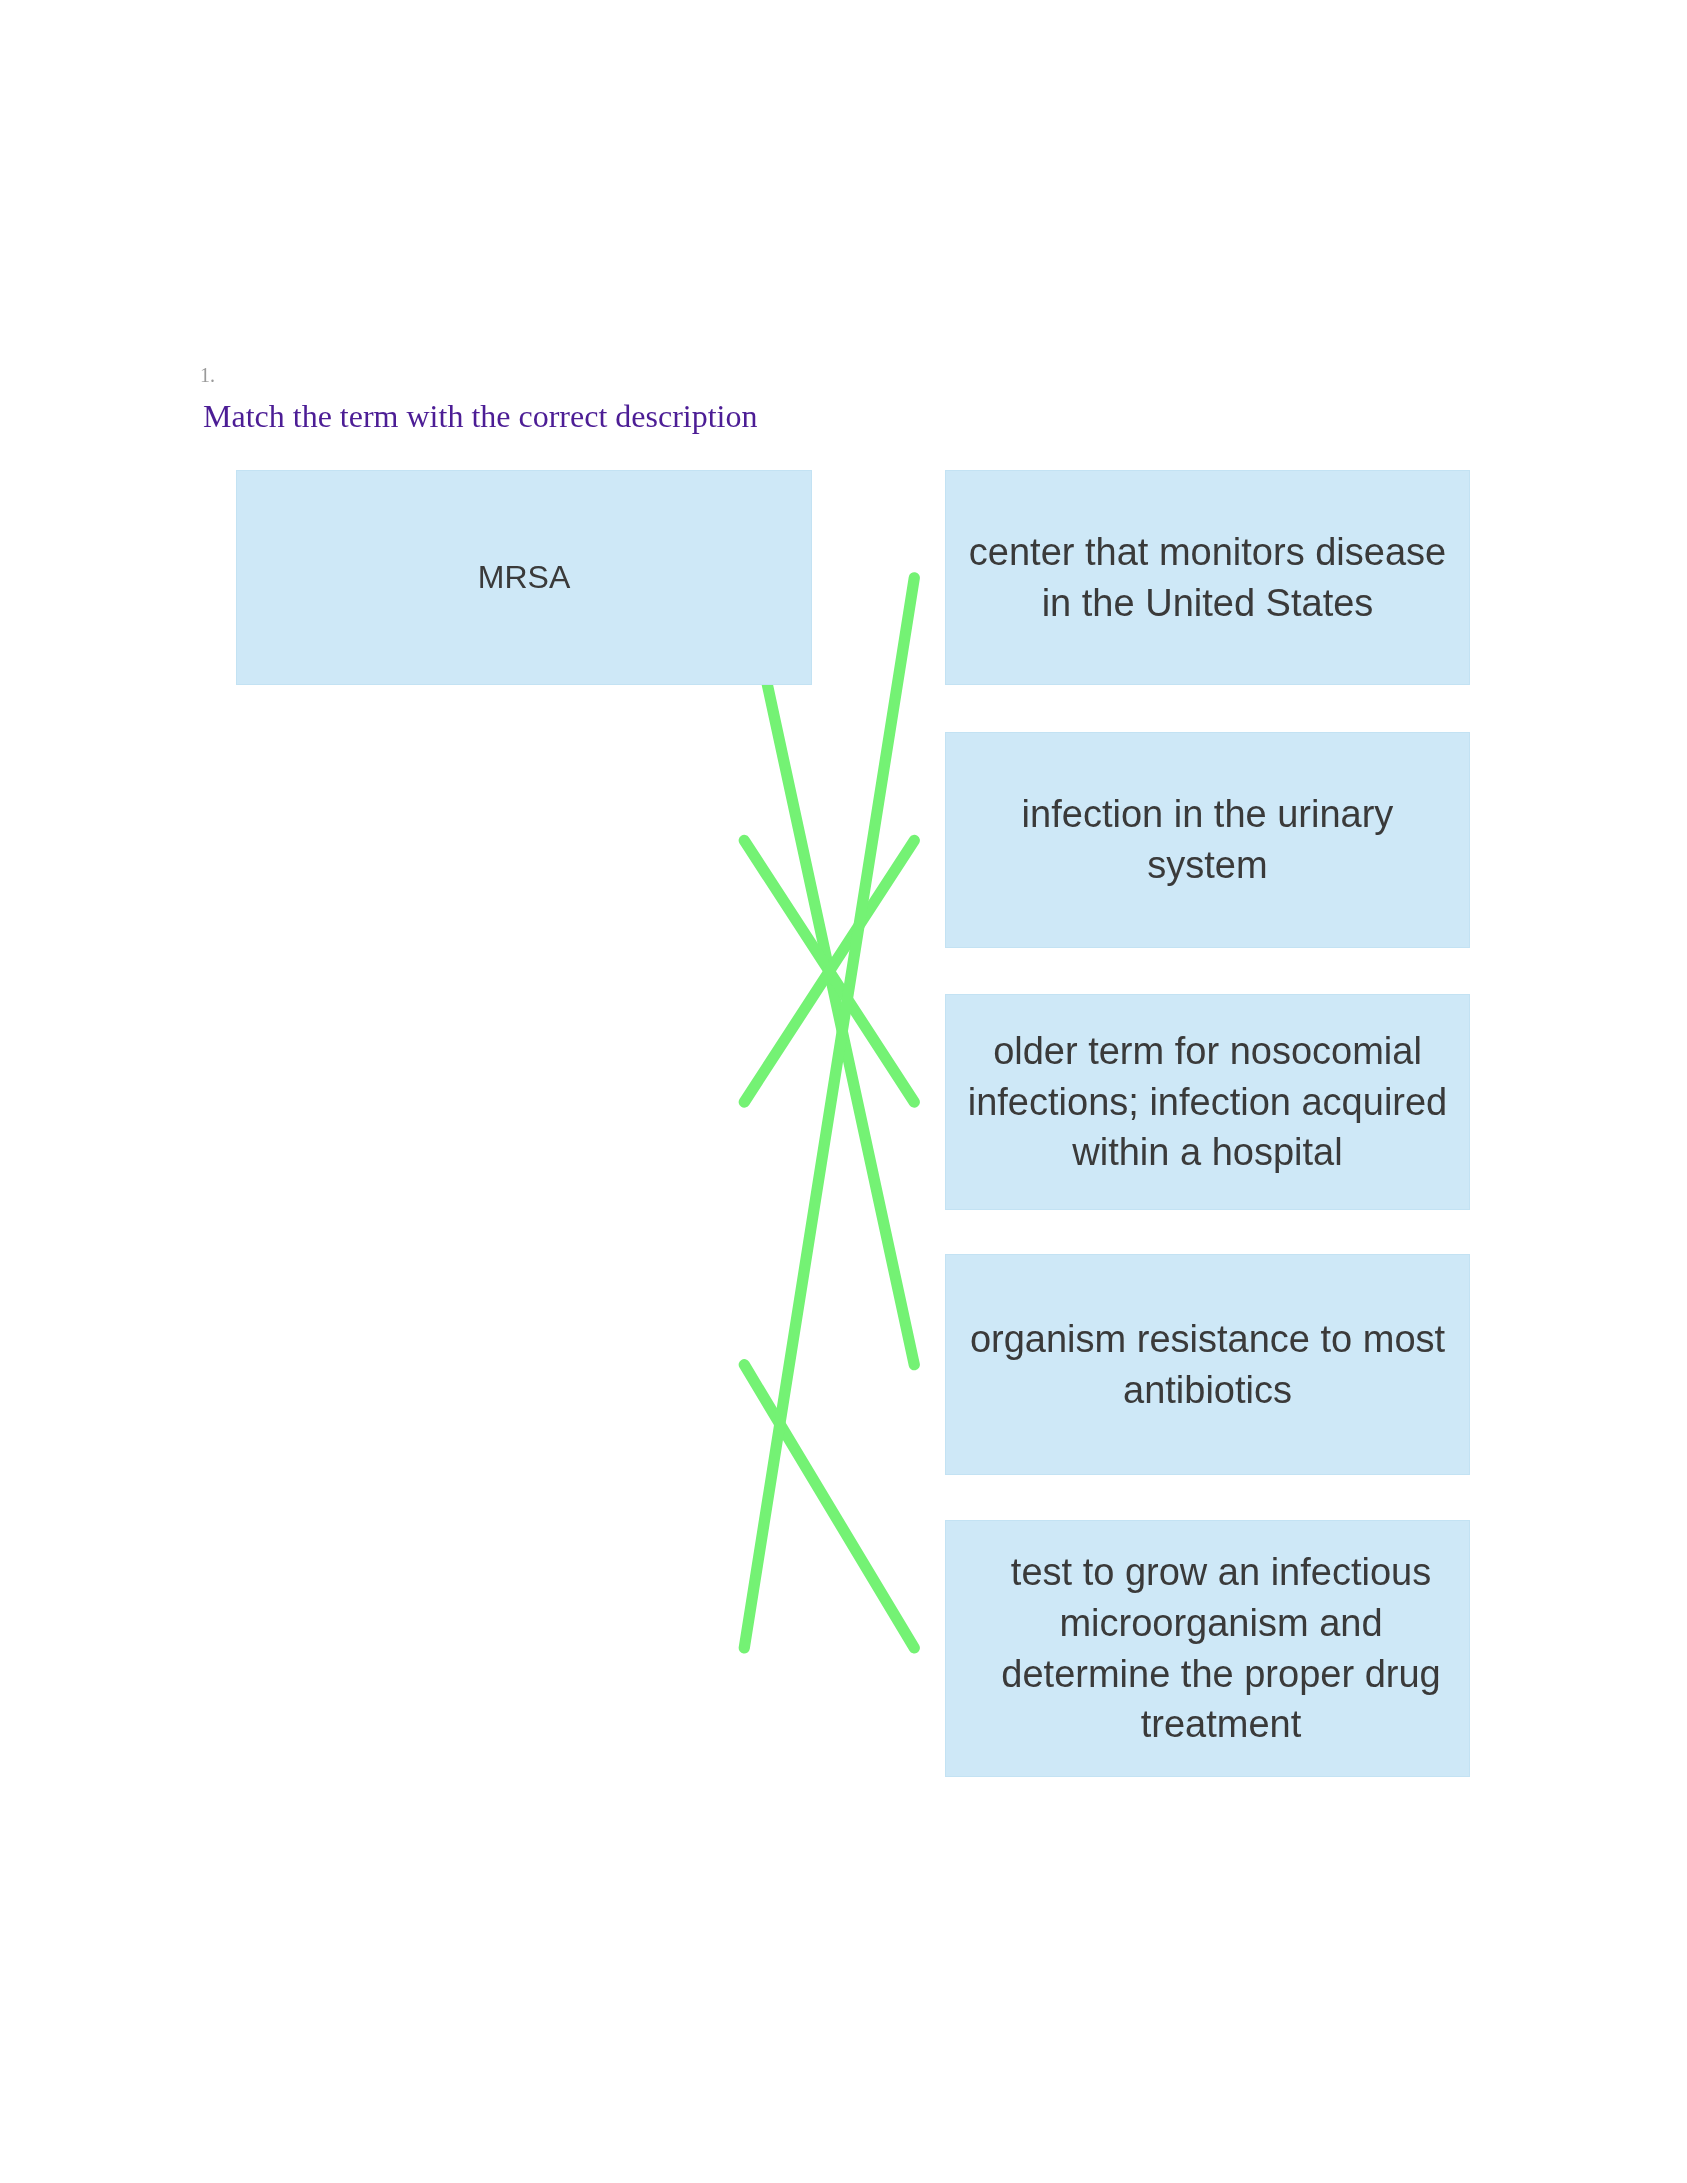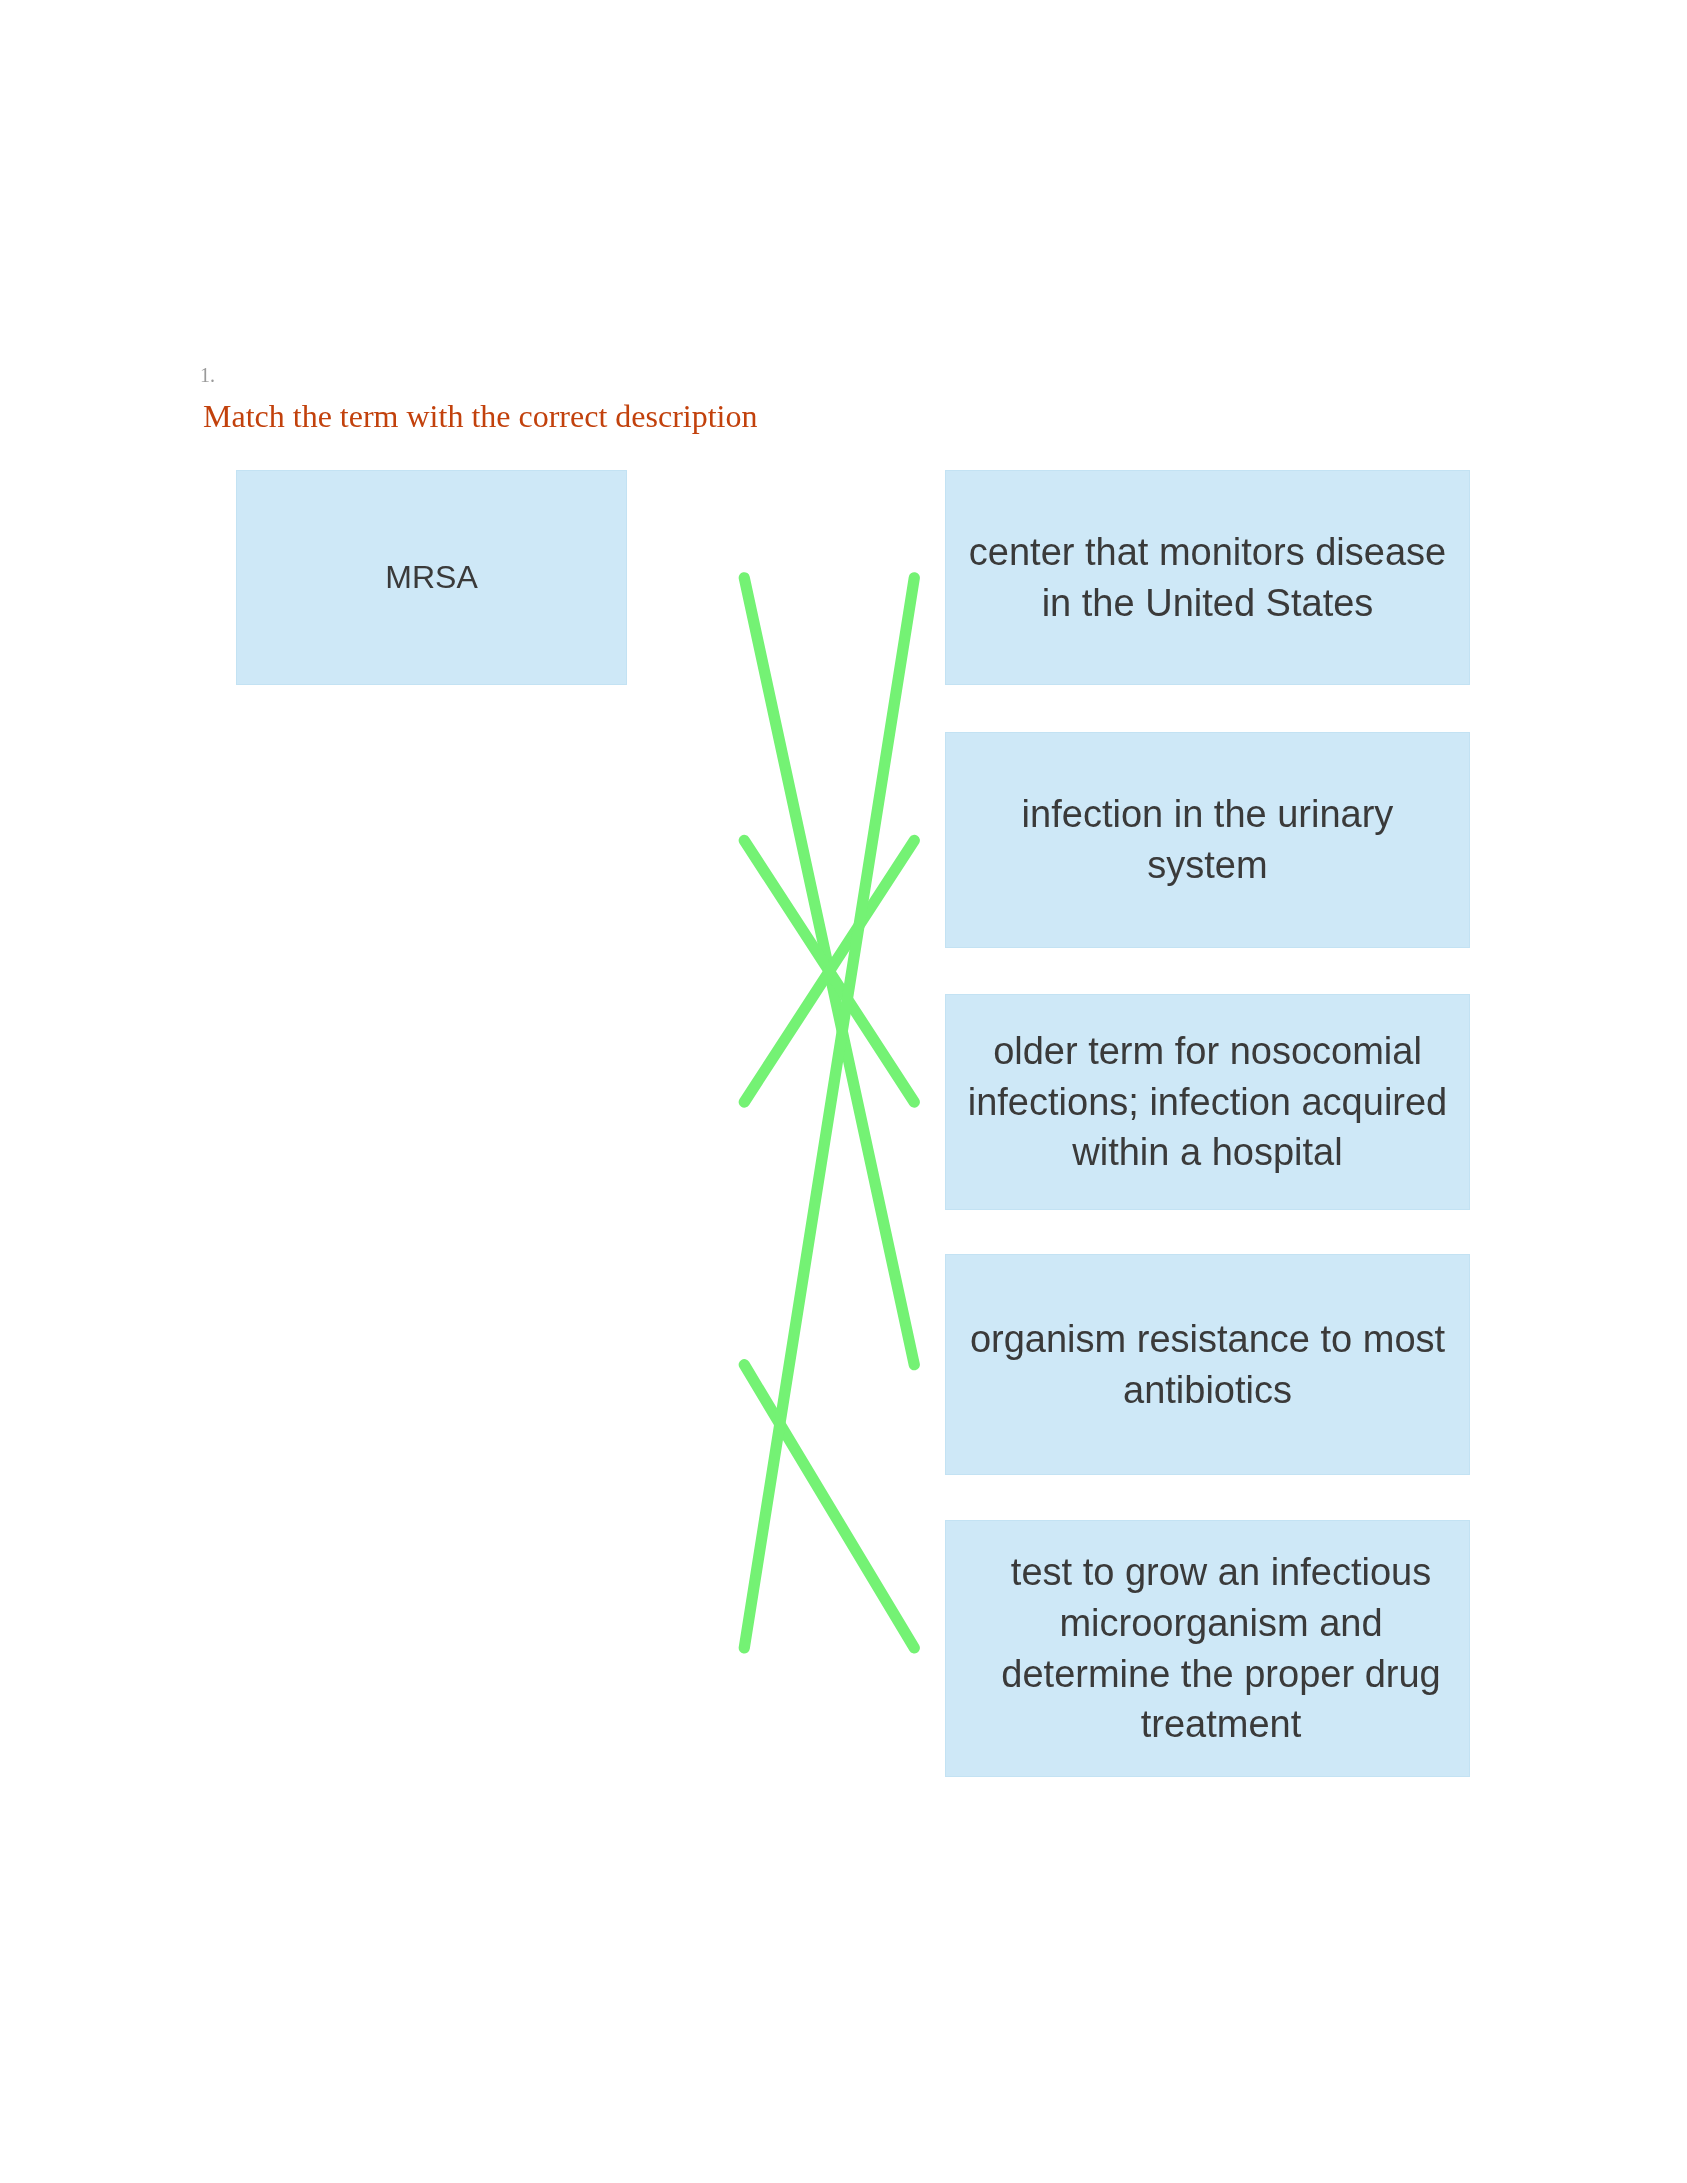--- a/index.html
+++ b/index.html
@@ -5,29 +5,29 @@
 <style>
   html,body{margin:0;padding:0;background:#ffffff;}
   body{width:1687px;height:2183px;position:relative;overflow:hidden;
        font-family:"Liberation Serif",serif;}
   #page{position:absolute;left:0;top:0;width:1687px;height:2183px;background:#ffffff;}
 
   
   .qnum{position:absolute;left:200px;top:365px;font-size:20px;line-height:1;
         color:#9a9a9a;font-family:"Liberation Serif",serif;}
   .qprompt{position:absolute;left:203px;top:400px;font-size:32px;line-height:1;
-           color:#c2410c;font-family:"Liberation Serif",serif;white-space:nowrap;}
+           color:#4c1d95;font-family:"Liberation Serif",serif;white-space:nowrap;}
 
   
   .mbox{position:absolute;background:#cee8f7;border:1.3px solid #c3e2f3;box-sizing:border-box;
         display:flex;align-items:center;justify-content:center;text-align:center;
         font-family:"Liberation Sans",sans-serif;color:#3a3a3a;}
   .mbox > span{display:block;line-height:1.33;}
 
-  .term{left:236px;width:391px;font-size:32px;}
+  .term{left:236px;width:576px;font-size:32px;}
   .term > span{width:auto;white-space:nowrap;}
   .desc{left:945px;width:525px;font-size:38px;}
   .desc > span{width:496px;}
 
   .r1{top:470px;height:215px;}
   .r2{top:732px;height:216px;}
   .r3{top:994px;height:216px;}
   .r4{top:1254px;height:221px;}
   .r5{top:1520px;height:257px;justify-content:flex-end;}
 

